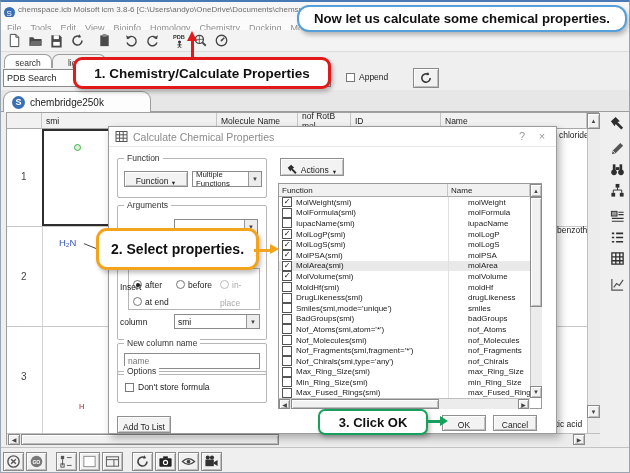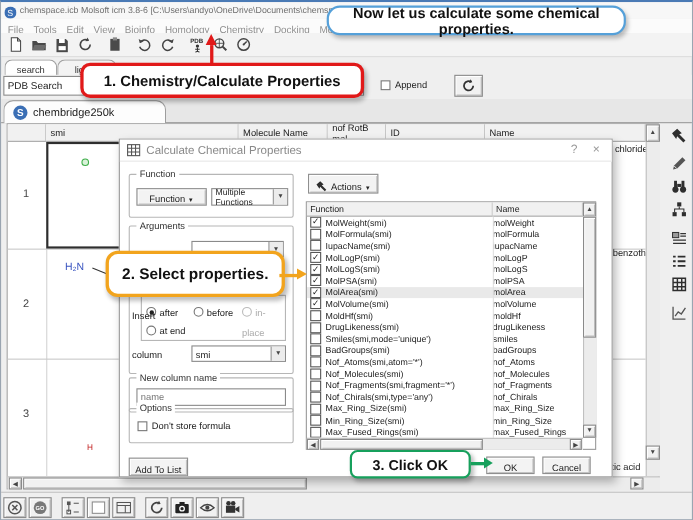--- a/index.html
+++ b/index.html
@@ -57,21 +57,21 @@
   .rlabel{font-size:8.5px;color:#222;margin-left:3px;}
   .dis{color:#aaa;}
   .dinput{position:absolute;background:#fff;border:1px solid #8a8a8a;box-sizing:border-box;font-size:8.5px;font-family:"Liberation Sans",sans-serif;color:#999;padding-left:3px;outline:none;}
   
   .fnlist{position:absolute;left:169px;top:56px;width:264px;height:226px;border:1px solid #9a9a9a;background:#fff;box-sizing:border-box;}
   .lhead{position:absolute;top:0;height:13px;background:#f1f1f1;border-right:1px solid #c6c6c6;border-bottom:1px solid #aaa;font-size:8px;color:#222;display:flex;align-items:center;padding-left:3px;box-sizing:border-box;}
   .lbody{position:absolute;left:0;top:13px;width:251px;height:201px;overflow:hidden;}
   .lrow{display:flex;align-items:center;height:10.6px;padding-left:3px;}
   .lrow.hl{background:#e9e9e9;}
   .cbx{width:8px;height:8px;border:1px solid #555;background:#fff;display:inline-flex;align-items:center;justify-content:center;font-size:8px;line-height:1;color:#111;flex:none;box-sizing:content-box;}
-  .lfn{font-size:8px;color:#222;margin-left:4px;width:152px;overflow:hidden;white-space:nowrap;flex:none;}
+  .lfn{font-size:8px;color:#222;margin-left:4px;width:172px;overflow:hidden;white-space:nowrap;flex:none;}
   .lnm{font-size:8px;color:#222;white-space:nowrap;}
   
   .callout{position:absolute;background:#fff;display:flex;align-items:center;justify-content:center;font-weight:bold;color:#111;z-index:20;box-shadow:2px 3px 4px rgba(0,0,0,.25);box-sizing:border-box;text-align:center;}
   .arrow{position:absolute;z-index:21;}
 </style>
 </head>
 <body>
 
 <div class="win">
 
@@ -542,21 +542,21 @@
       <div class="btn3 abs" style="left:12px;top:215px;width:148px;height:10px;"></div>
       <div class="scroll-btn btn3" style="left:239px;top:215px;width:11px;height:10px;">
           <span>▶</span>
         </div>
     </div>
 
     <div class="dbtn" style="left:333px;top:288px;width:44px;height:16px;">OK</div>
     <div class="dbtn" style="left:384px;top:288px;width:44px;height:16px;">Cancel</div>
   </div>
 
-  <div class="callout" style="left:296px;top:3px;width:272px;height:27px;border:2.5px solid #55a0d9;border-radius:12px;font-size:13.2px;">Now let us calculate some chemical properties.</div>
+  <div class="callout" style="left:296px;top:3px;width:330px;height:27px;border:2.5px solid #55a0d9;border-radius:12px;font-size:13.2px;">Now let us calculate some chemical properties.</div>
 
   <div class="callout" style="left:72px;top:55px;width:258px;height:32px;border:3px solid #e11919;border-radius:9px;font-size:13.5px;">1. Chemistry/Calculate Properties</div>
   <div class="arrow" style="left:186px;top:29px;">
     <div style="width:0;height:0;border-left:5.5px solid transparent;border-right:5.5px solid transparent;border-bottom:10px solid #e11919;"></div>
     <div style="width:3.5px;height:17px;background:#e11919;margin-left:3.7px;"></div>
   </div>
 
   <div class="callout" style="left:95px;top:226px;width:163px;height:42px;border:3px solid #f2a41d;border-radius:11px;font-size:14px;">2. Select properties.</div>
   <div class="arrow" style="left:253px;top:243px;">
     <div style="position:absolute;left:0;top:3.5px;width:17px;height:3.5px;background:#f2a41d;"></div>

